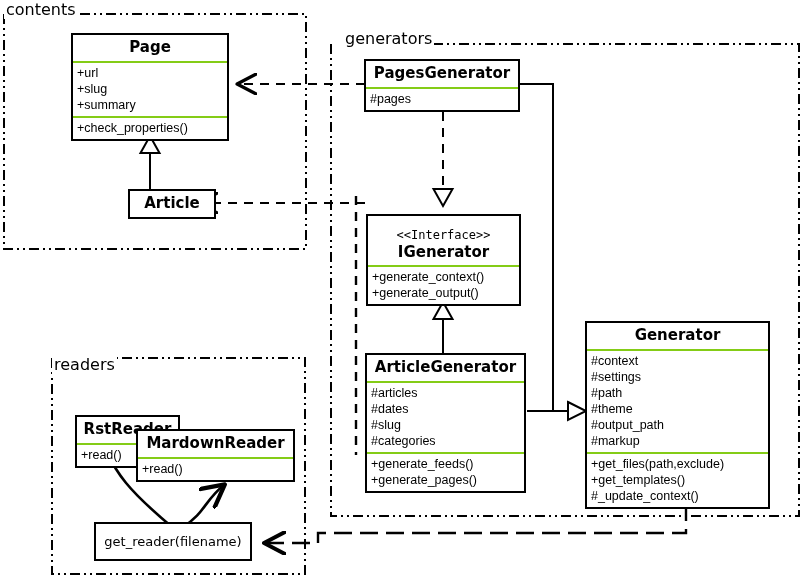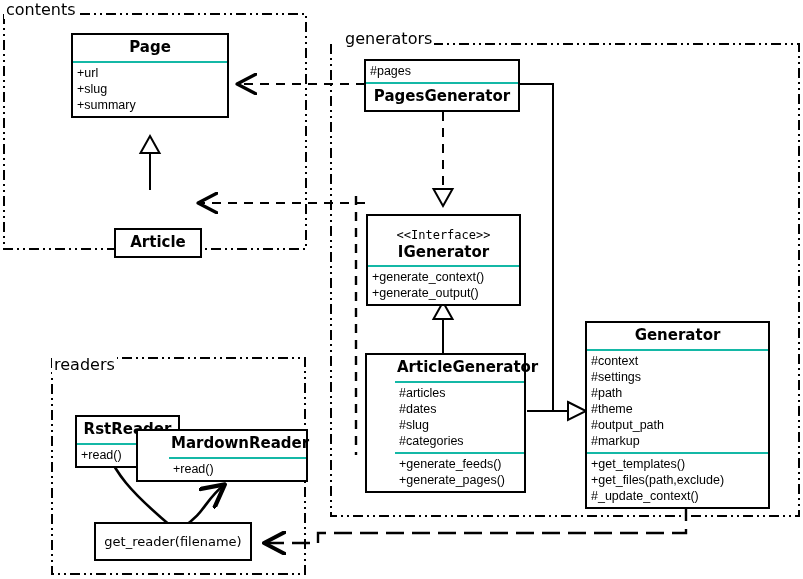--- a/index.html
+++ b/index.html
@@ -4,21 +4,21 @@
 <style>
   html,body{margin:0;padding:0;background:#ffffff;}
   body{width:803px;height:579px;position:relative;overflow:hidden;
        font-family:"DejaVu Sans",sans-serif;color:#000;}
   #canvas{position:absolute;left:0;top:0;width:803px;height:579px;}
   .pkg-label{position:absolute;font-family:"DejaVu Sans",sans-serif;
              font-size:16px;color:#000;white-space:nowrap;background:#fff;
              padding:0 2px;z-index:6;}
   .umlbox{position:absolute;border:2px solid #000;background:#fff;
           box-sizing:border-box;z-index:4;}
-  .umlbox .cmp{border-bottom:2px solid #14b8a6;}
+  .umlbox .cmp{border-bottom:2px solid #84cc16;}
   .umlbox .cmp:last-child{border-bottom:none;}
   .name{font-weight:bold;font-size:15px;text-align:center;
         font-family:"DejaVu Sans",sans-serif;padding:4px 2px 5px 2px;
         line-height:1.1;}
   .stereo{font-weight:normal;font-size:12px;text-align:center;
           font-family:"DejaVu Sans Mono",monospace;padding-top:13px;
           line-height:1.15;}
   .feat{font-family:Liberation Sans, sans-serif;font-size:12.5px;
         padding:2px 3px 3px 4px;line-height:1.28;}
   .feat div{white-space:nowrap;}
@@ -123,45 +123,48 @@
 <div class="pkg-label" style="left:343px;top:29px;">generators</div>
 <div class="pkg-label" style="left:52px;top:355px;">readers</div>
 
 <div class="umlbox" style="left:71px;top:33px;width:158px;">
   <div class="cmp name">Page</div>
   <div class="cmp feat">
     <div>+url</div>
     <div>+slug</div>
     <div>+summary</div>
   </div>
-</div>
-
-<div class="umlbox" style="left:114px;top:189px;width:88px;margin-top:39px;">
+  <div class="cmp feat">
+    <div>+check_properties()</div>
+  </div>
+</div>
+
+<div class="umlbox" style="left:128px;top:189px;width:88px;">
   <div class="cmp name">Article</div>
 </div>
 
 <div class="umlbox" style="left:364px;top:59px;width:156px;">
+  <div class="cmp name">PagesGenerator</div>
   <div class="cmp feat">
     <div>#pages</div>
   </div>
-  <div class="cmp name">PagesGenerator</div>
 </div>
 
 <div class="umlbox" style="left:366px;top:214px;width:155px;">
   <div class="cmp">
     <div class="stereo">&lt;&lt;Interface&gt;&gt;</div>
     <div class="name" style="padding-top:1px;">IGenerator</div>
   </div>
   <div class="cmp feat">
     <div>+generate_context()</div>
     <div>+generate_output()</div>
   </div>
 </div>
 
-<div class="umlbox" style="left:365px;top:353px;width:161px;padding-left:28px;">
+<div class="umlbox" style="left:365px;top:353px;width:161px;">
   <div class="cmp name">ArticleGenerator</div>
   <div class="cmp feat">
     <div>#articles</div>
     <div>#dates</div>
     <div>#slug</div>
     <div>#categories</div>
   </div>
   <div class="cmp feat">
     <div>+generate_feeds()</div>
     <div>+generate_pages()</div>
@@ -172,34 +175,34 @@
   <div class="cmp name">Generator</div>
   <div class="cmp feat">
     <div>#context</div>
     <div>#settings</div>
     <div>#path</div>
     <div>#theme</div>
     <div>#output_path</div>
     <div>#markup</div>
   </div>
   <div class="cmp feat">
+    <div>+get_files(path,exclude)</div>
     <div>+get_templates()</div>
-    <div>+get_files(path,exclude)</div>
     <div>#_update_context()</div>
   </div>
 </div>
 
 <div class="umlbox" style="left:75px;top:375px;width:105px;margin-top:40px;">
   <div class="cmp name">RstReader</div>
   <div class="cmp feat">
     <div>+read()</div>
   </div>
 </div>
 
-<div class="umlbox" style="left:136px;top:429px;width:172px;padding-left:31px;">
+<div class="umlbox" style="left:136px;top:429px;width:159px;">
   <div class="cmp name">MardownReader</div>
   <div class="cmp feat">
     <div>+read()</div>
   </div>
 </div>
 
 <div class="umlbox" style="left:94px;top:522px;width:158px;">
   <div class="plain">get_reader(filename)</div>
 </div>
 

